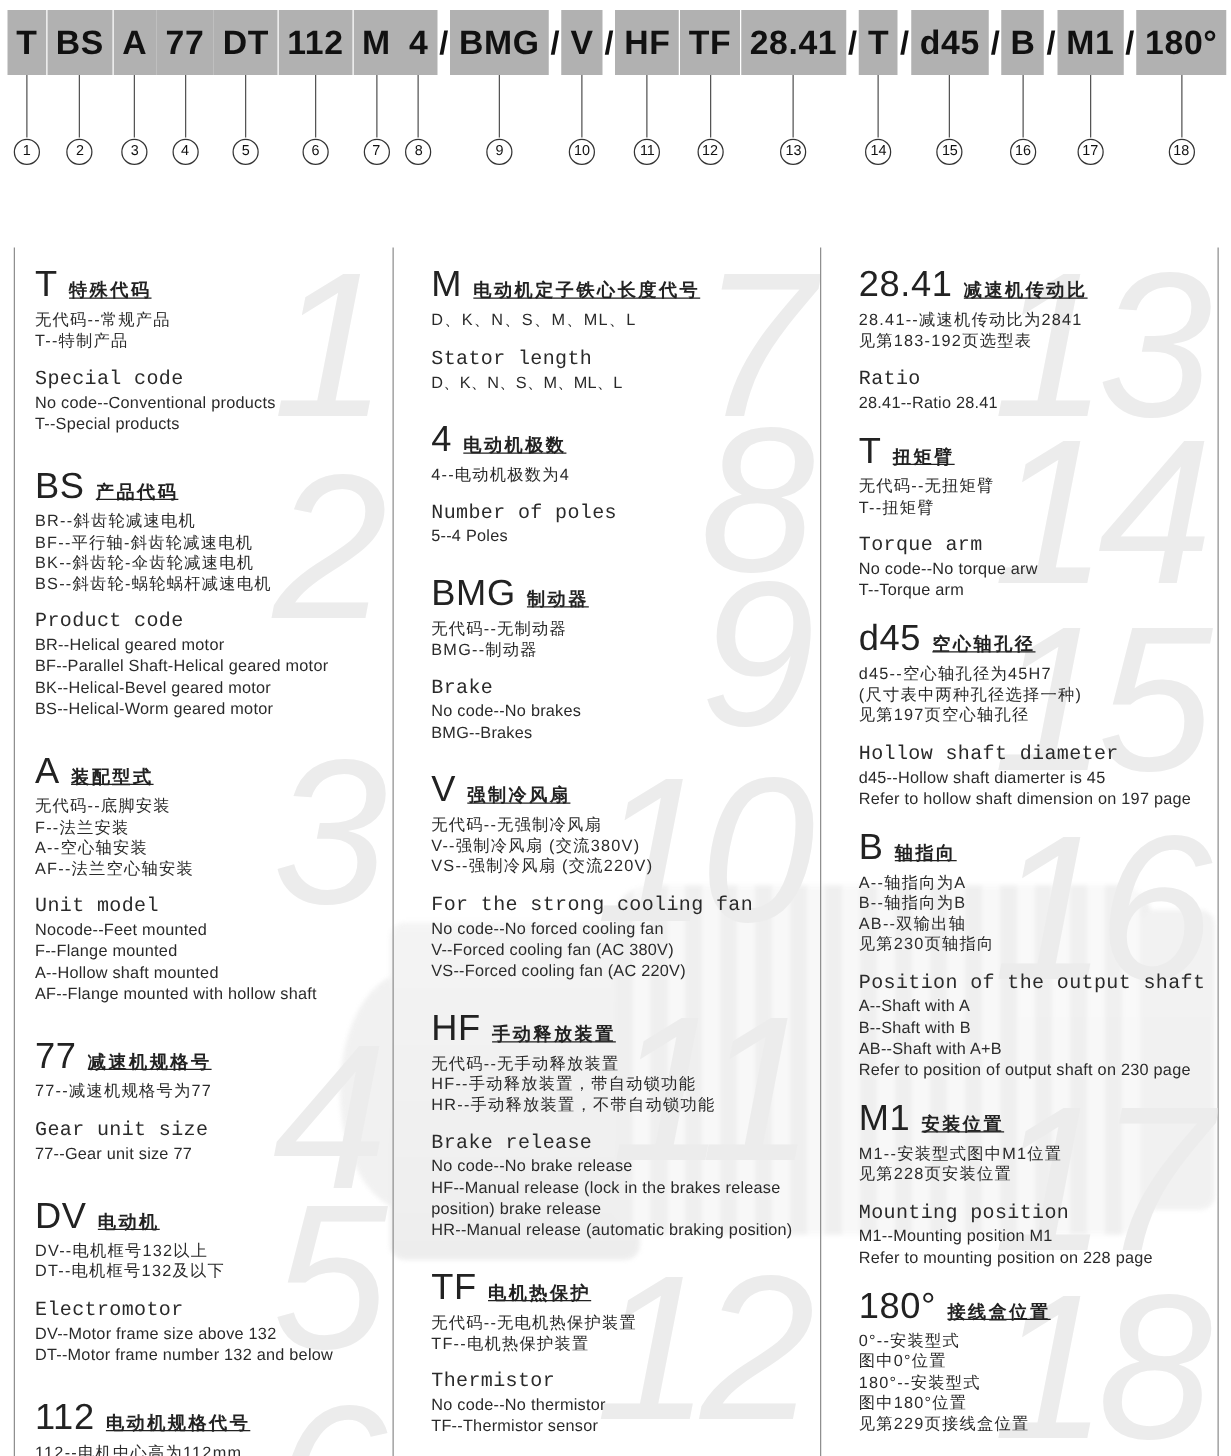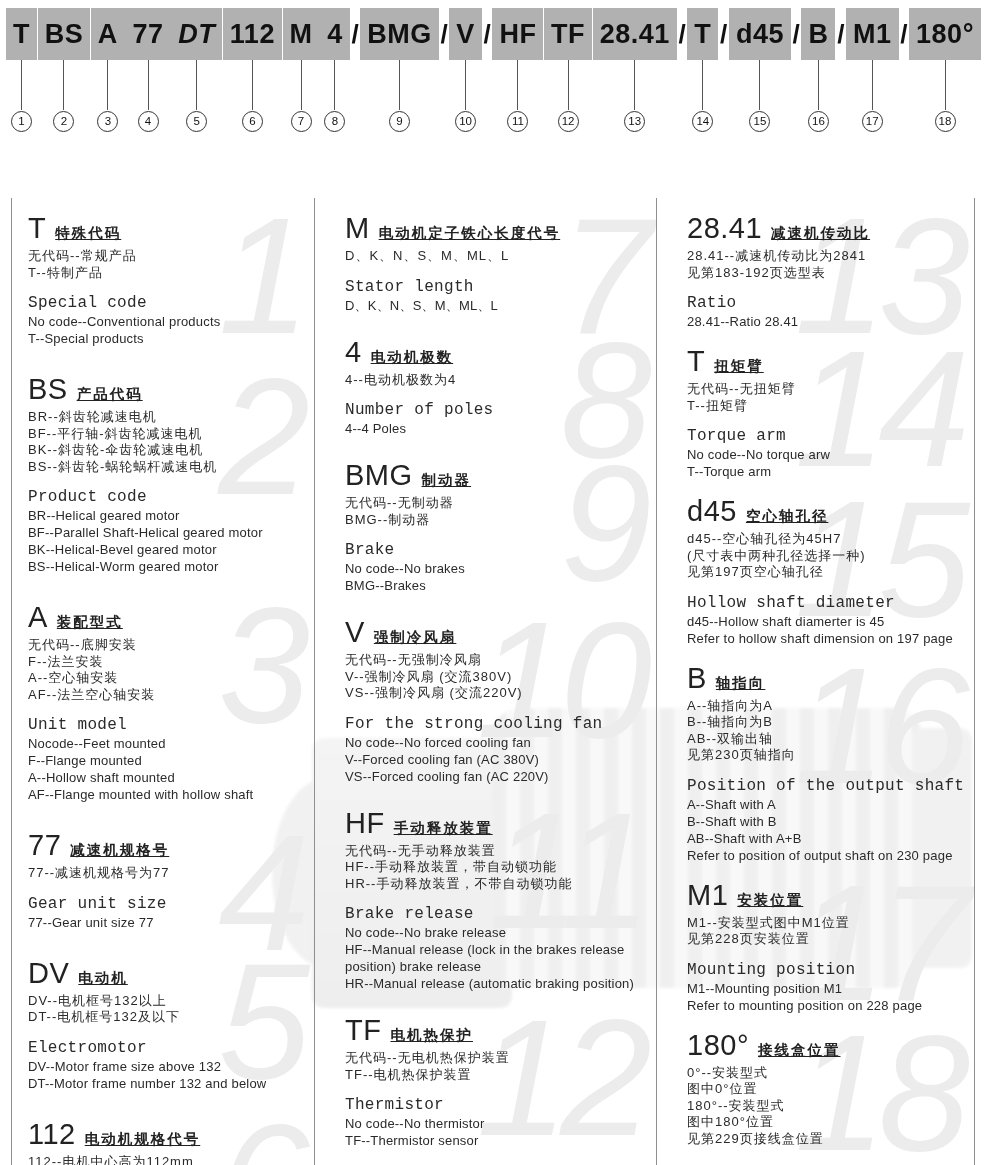--- a/index.html
+++ b/index.html
@@ -113,21 +113,21 @@
         <div class="code-box" style="background: rgb(177, 177, 177);">A</div>
         <div class="drop-line"></div>
         <div class="num-circle">3</div>
       </div>
       <div class="seg">
         <div class="code-box" style="background: rgb(177, 177, 177);">77</div>
         <div class="drop-line"></div>
         <div class="num-circle">4</div>
       </div>
       <div class="seg">
-        <div class="code-box" style="background: rgb(177, 177, 177); font-style: italic;">DT</div>
+        <div class="code-box" style="background: rgb(177, 177, 177);">DT</div>
         <div class="drop-line"></div>
         <div class="num-circle">5</div>
       </div>
       <div class="seg">
         <div class="code-box" style="background: rgb(177, 177, 177);">112</div>
         <div class="drop-line"></div>
         <div class="num-circle">6</div>
       </div>
       <div class="seg">
         <div class="code-box" style="background: rgb(177, 177, 177);">M</div>
@@ -295,21 +295,21 @@
             <div class="en-line">D、K、N、S、M、ML、L</div>
           </section>
           <section class="entry">
             <div class="wm">8</div>
             <div class="head">
               <span class="code">4</span>
               <span class="cn-title">电动机极数</span>
             </div>
             <div class="cn-line">4--电动机极数为4</div>
             <div class="en-title">Number of poles</div>
-            <div class="en-line">4--4 Poles</div>
+            <div class="en-line">5--4 Poles</div>
           </section>
           <section class="entry">
             <div class="wm">9</div>
             <div class="head">
               <span class="code">BMG</span>
               <span class="cn-title">制动器</span>
             </div>
             <div class="cn-line">无代码--无制动器</div>
             <div class="cn-line">BMG--制动器</div>
             <div class="en-title">Brake</div>

